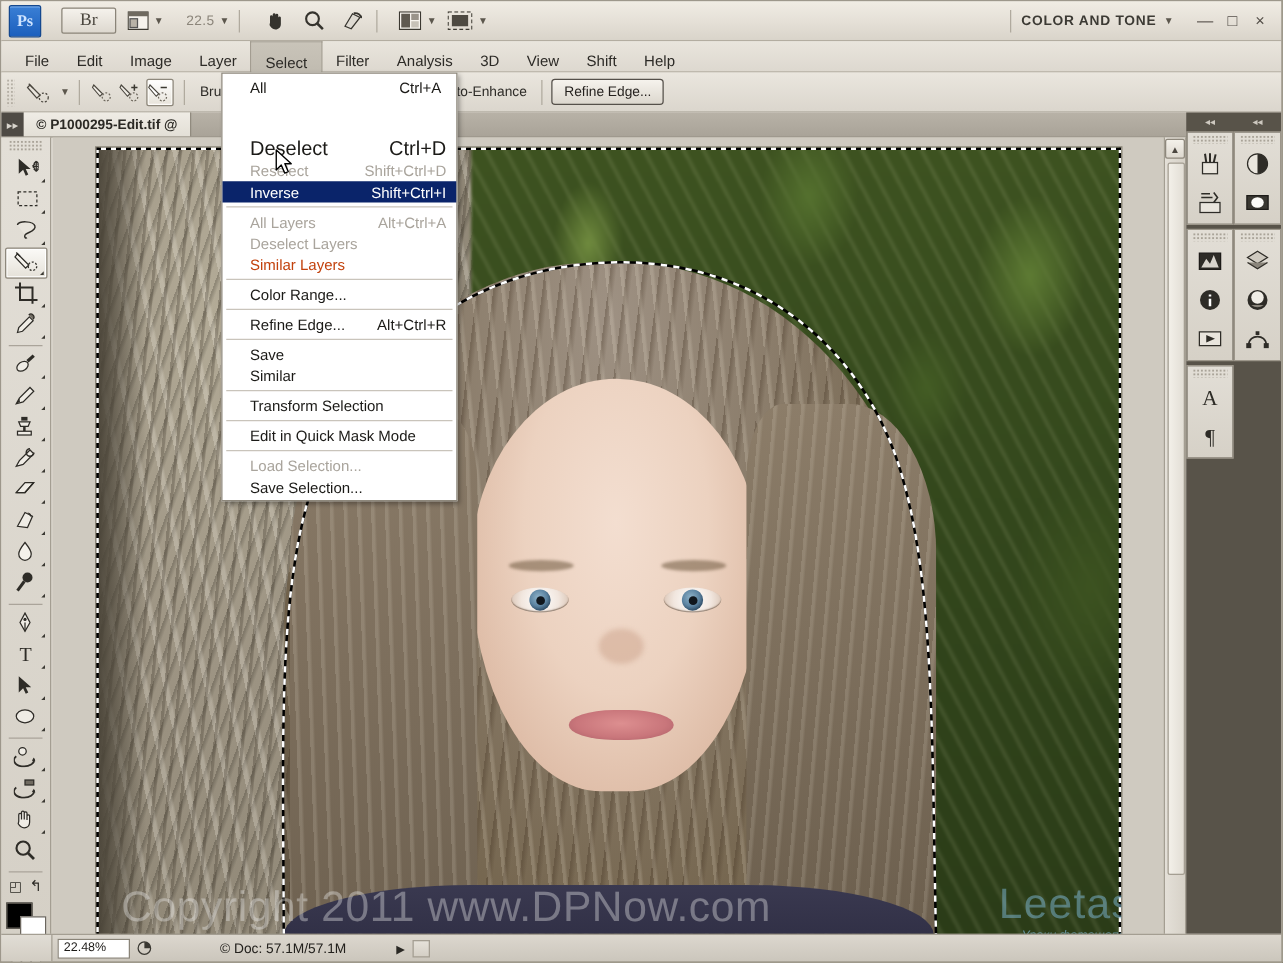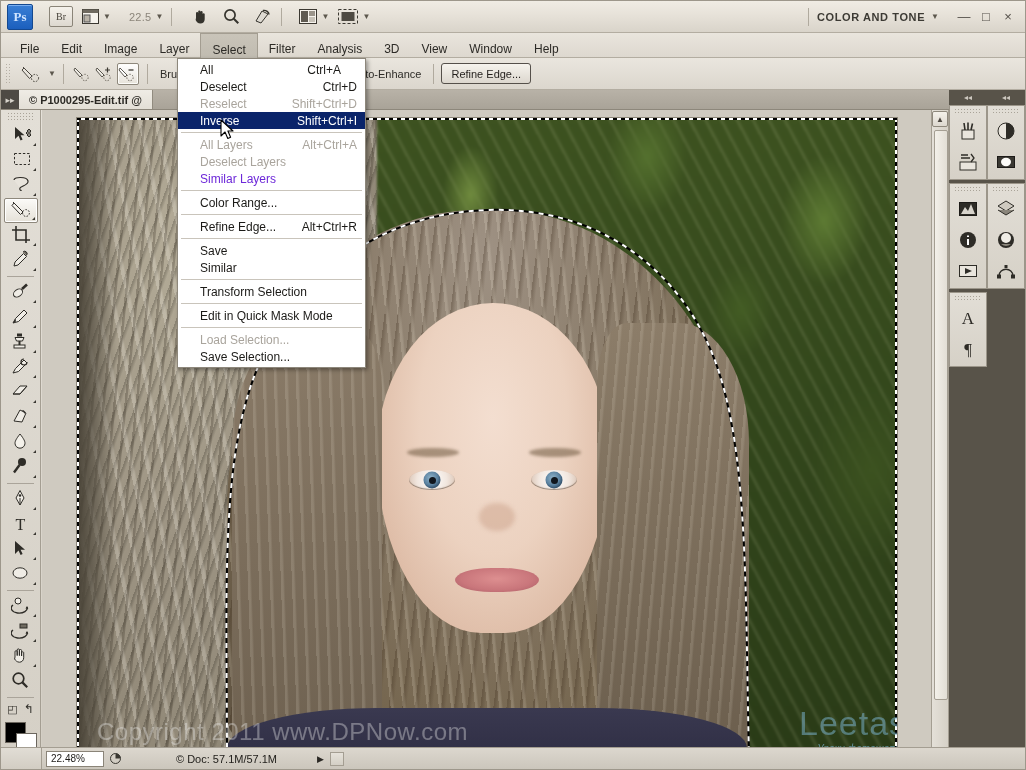--- a/index.html
+++ b/index.html
@@ -37,24 +37,24 @@
     display:flex; align-items:center; justify-content:center;
     font-family:"Liberation Serif", serif;
     box-shadow:inset 0 1px 0 #79aef0;
   }
   .tb-btn {
     height:22px; min-width:22px; margin-left:9px;
     display:flex; align-items:center; justify-content:center;
     color:#3b3a35; font-size:12px; cursor:default;
   }
   .br-btn {
-    width:24px; height:21px; margin-left:16px;
+    width:44px; height:21px; margin-left:16px;
     border:1px solid #8a8478; border-radius:2px;
     background:linear-gradient(to bottom,#f5f2ec,#ddd8cf);
-    font-size:10px; color:#4a463e;
+    font-size:14px; color:#4a463e;
     display:flex; align-items:center; justify-content:center;
     font-family:"Liberation Serif", serif;
   }
   .caret { font-size:8px; margin-left:4px; color:#5c574d; }
   .tb-sep { width:1px; height:18px; background:#b0aa9e; margin:0 8px; }
   .zoomval { font-size:11px; color:#8b857a; margin-left:18px; letter-spacing:.3px;}
   #appbar-right {
     margin-left:auto; display:flex; align-items:center; height:32px;
   }
   .ws-name {
@@ -275,21 +275,21 @@
     pointer-events:none;
     background:
       repeating-linear-gradient(90deg,#000 0 4px,#fff 4px 8px) top left/100% 2px no-repeat,
       repeating-linear-gradient(90deg,#000 0 4px,#fff 4px 8px) bottom left/100% 2px no-repeat,
       repeating-linear-gradient(0deg,#000 0 4px,#fff 4px 8px) top left/2px 100% no-repeat,
       repeating-linear-gradient(0deg,#000 0 4px,#fff 4px 8px) top right/2px 100% no-repeat;
   }
   .ants-svg { position:absolute; left:0; top:0; width:820px; height:640px; pointer-events:none; }
   .watermark {
     position:absolute; left:20px; bottom:12px; width:800px;
-    font-size:24px; color:rgba(235,235,235,.38);
+    font-size:34px; color:rgba(235,235,235,.38);
     letter-spacing:.5px; white-space:nowrap;
     font-family:"Liberation Sans", sans-serif;
     pointer-events:none;
   }
   .sitelogo {
     position:absolute; right:-30px; bottom:4px; text-align:center; pointer-events:none;
   }
   .sitelogo .big { font-size:34px; color:rgba(120,175,200,.55); letter-spacing:1px; }
   .sitelogo .small { font-size:10px; color:rgba(120,175,200,.75); font-style:italic; }
 
@@ -436,21 +436,21 @@
   <div id="menubar">
       <div class="menu-item">File</div>
       <div class="menu-item">Edit</div>
       <div class="menu-item">Image</div>
       <div class="menu-item">Layer</div>
       <div class="menu-item active">Select</div>
       <div class="menu-item">Filter</div>
       <div class="menu-item">Analysis</div>
       <div class="menu-item">3D</div>
       <div class="menu-item">View</div>
-      <div class="menu-item">Window</div>
+      <div class="menu-item">Shift</div>
       <div class="menu-item">Help</div>
     </div>
 
   <div id="optionsbar">
     <div class="grip"></div>
     <div class="opt-tool">
       <svg width="20" height="18" viewBox="0 0 20 18">
         <path d="M3 3 L11 11 L8.5 13.5 L1 5 Z" fill="#e8e4dc" stroke="#4a463e"></path>
         <path d="M2 2 l3.5 3.5" stroke="#4a463e" stroke-width="1"></path>
         <path d="M12 2 h6 M15 1 v3" stroke="#4a463e" stroke-width="1" opacity="0"></path>
@@ -826,45 +826,45 @@
         <path d="M6.5 1.5 A5 5 0 0111.5 6.5 L6.5 6.5 Z" fill="#3a3832"></path>
       </svg>
     </div>
     <div class="docinfo">© Doc: 57.1M/57.1M</div>
     <div class="st-arrow">▶</div>
     <div class="st-grip"></div>
   </div>
 
   <div id="selectmenu" style="position:absolute;left:176px;top:57px;width:189px;background:#ffffff;
               border:1px solid #8d877b;box-shadow:2px 2px 4px rgba(0,0,0,.35);padding:2px 0;">
-  <div style="display: flex; align-items: center; height: 17px; padding: 0px 24px 0px 22px; font-size: 12px; position: relative; color: rgb(27, 26, 23);">
+  <div style="display: flex; align-items: center; height: 17px; padding: 0px 12px 0px 22px; font-size: 12px; position: relative; color: rgb(27, 26, 23);">
         <span>All</span>
         <span style="margin-left: auto; padding-left: 18px; color: rgb(27, 26, 23);">Ctrl+A</span>
       </div>
-      <div style="display: flex; align-items: center; height: 17px; padding: 0px 8px 0px 22px; font-size: 12px; position: relative; color: rgb(27, 26, 23);">
+      <div style="display: flex; align-items: center; height: 17px; padding: 0px 8px 0px 22px; font-size: 16px; position: relative; color: rgb(27, 26, 23); margin-top: 33px;">
         <span>Deselect</span>
         <span style="margin-left: auto; padding-left: 18px; color: rgb(27, 26, 23);">Ctrl+D</span>
       </div>
       <div style="display: flex; align-items: center; height: 17px; padding: 0px 8px 0px 22px; font-size: 12px; position: relative; color: rgb(169, 164, 156);">
         <span>Reselect</span>
         <span style="margin-left: auto; padding-left: 18px; color: rgb(169, 164, 156);">Shift+Ctrl+D</span>
       </div>
       <div style="display: flex; align-items: center; height: 17px; padding: 0px 8px 0px 22px; font-size: 12px; position: relative; background: rgb(10, 36, 106); color: rgb(255, 255, 255);">
         <span>Inverse</span>
         <span style="margin-left: auto; padding-left: 18px;">Shift+Ctrl+I</span>
       </div>
       <div style="height: 1px; background: rgb(201, 196, 187); margin: 3px;"></div>
       <div style="display: flex; align-items: center; height: 17px; padding: 0px 8px 0px 22px; font-size: 12px; position: relative; color: rgb(169, 164, 156);">
         <span>All Layers</span>
         <span style="margin-left: auto; padding-left: 18px; color: rgb(169, 164, 156);">Alt+Ctrl+A</span>
       </div>
       <div style="display: flex; align-items: center; height: 17px; padding: 0px 8px 0px 22px; font-size: 12px; position: relative; color: rgb(169, 164, 156);">
         <span>Deselect Layers</span>
       </div>
-      <div style="display: flex; align-items: center; height: 17px; padding: 0px 8px 0px 22px; font-size: 12px; position: relative; color: #6d28d9;">
+      <div style="display: flex; align-items: center; height: 17px; padding: 0px 8px 0px 22px; font-size: 12px; position: relative; color: #c2410c;">
         <span>Similar Layers</span>
       </div>
       <div style="height: 1px; background: rgb(201, 196, 187); margin: 3px;"></div>
       <div style="display: flex; align-items: center; height: 17px; padding: 0px 8px 0px 22px; font-size: 12px; position: relative; color: rgb(27, 26, 23);">
         <span>Color Range...</span>
       </div>
       <div style="height: 1px; background: rgb(201, 196, 187); margin: 3px;"></div>
       <div style="display: flex; align-items: center; height: 17px; padding: 0px 8px 0px 22px; font-size: 12px; position: relative; color: rgb(27, 26, 23);">
         <span>Refine Edge...</span>
         <span style="margin-left: auto; padding-left: 18px; color: rgb(27, 26, 23);">Alt+Ctrl+R</span>

